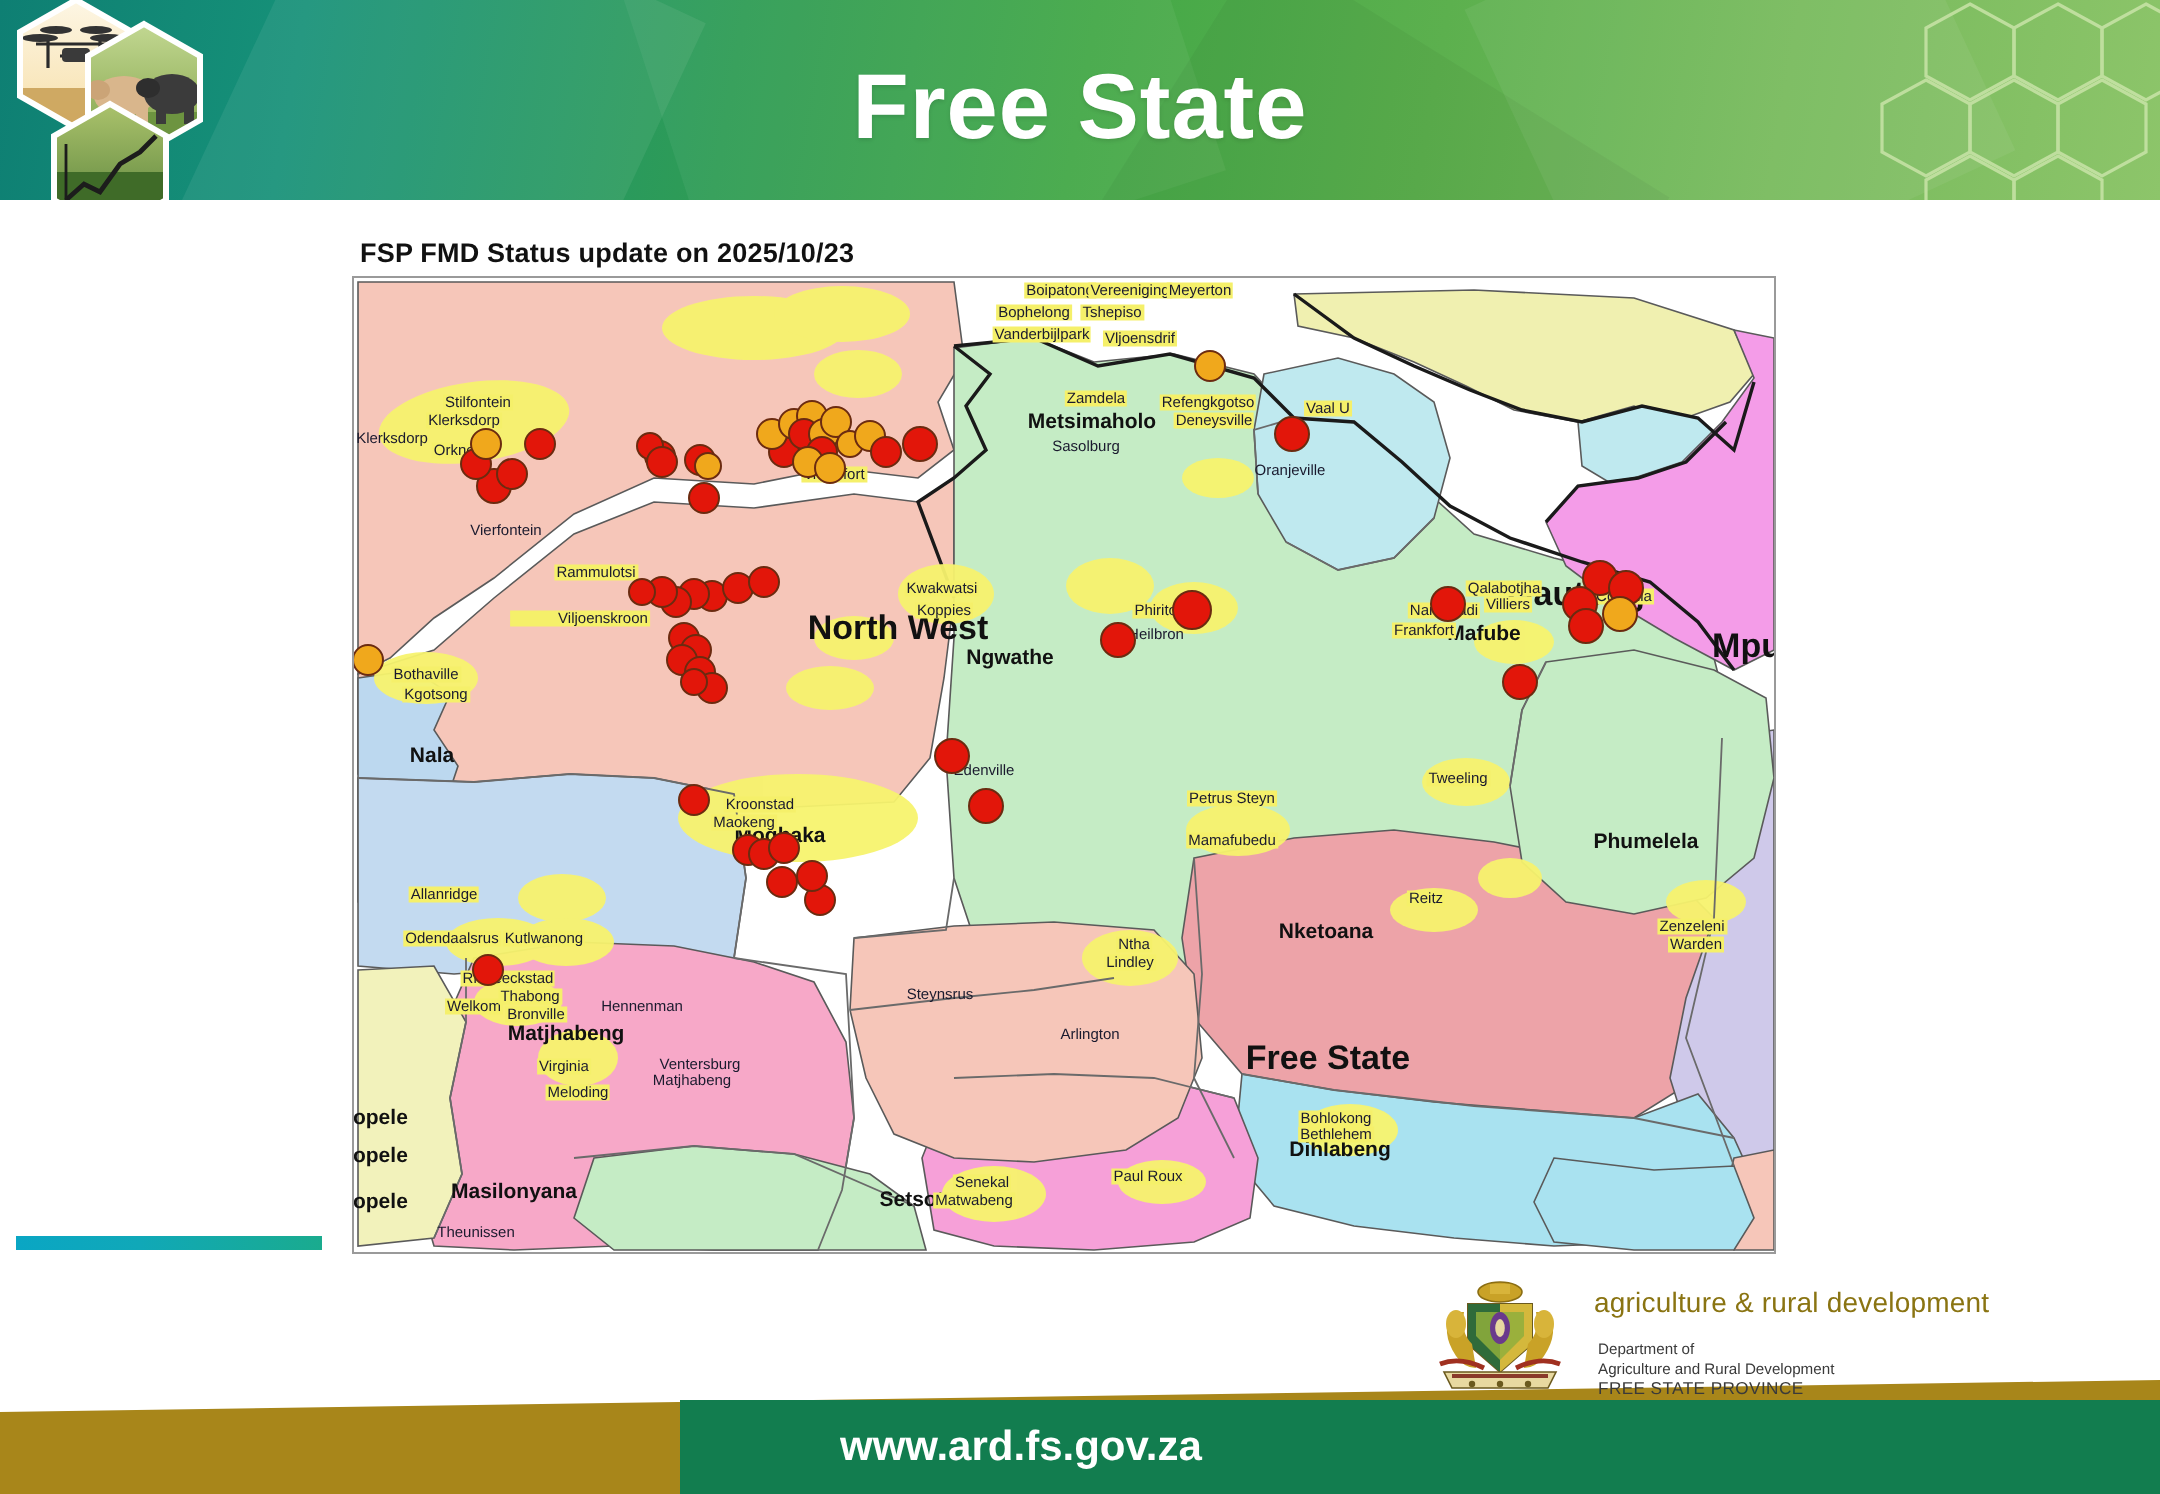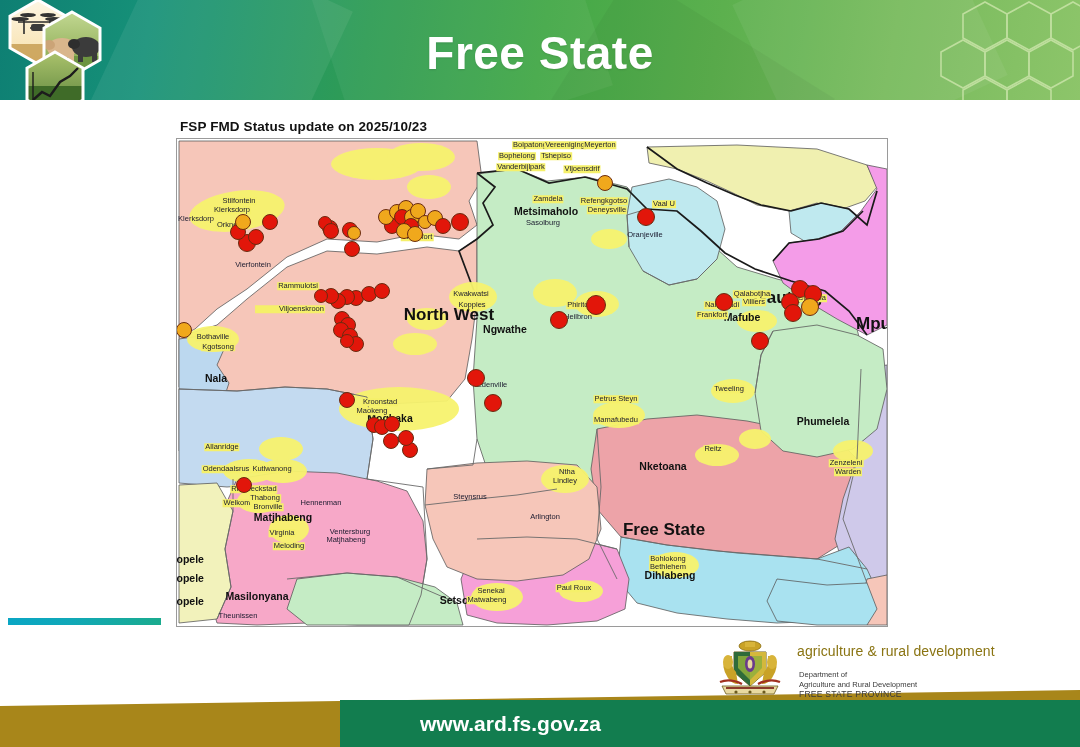--- a/index.html
+++ b/index.html
@@ -347,21 +347,21 @@
       <div class="mlabel muni" style="left: 493px; top: 436px; transform: translate(-50%, -50%);">Dihlabeng</div>
       <div class="mlabel muni" style="left: 282px; top: 461px; transform: translate(-50%, -50%);">Setsoto</div>
     </div>
   <div id="town-layer">
       <div class="mlabel town-hl" style="left: 353px; top: 6px; transform: translate(-50%, -50%);">Boipatong</div>
       <div class="mlabel town-hl" style="left: 388px; top: 6px; transform: translate(-50%, -50%);">Vereeniging</div>
       <div class="mlabel town-hl" style="left: 423px; top: 6px; transform: translate(-50%, -50%);">Meyerton</div>
       <div class="mlabel town-hl" style="left: 340px; top: 17px; transform: translate(-50%, -50%);">Bophelong</div>
       <div class="mlabel town-hl" style="left: 379px; top: 17px; transform: translate(-50%, -50%);">Tshepiso</div>
       <div class="mlabel town-hl" style="left: 344px; top: 28px; transform: translate(-50%, -50%);">Vanderbijlpark</div>
-      <div class="mlabel town-hl" style="left: 393px; top: 30px; transform: translate(-50%, -50%); margin-left: 12px;">Vljoensdrif</div>
+      <div class="mlabel town-hl" style="left: 393px; top: 30px; transform: translate(-50%, -50%);">Vljoensdrif</div>
       <div class="mlabel town" style="left: 366px; top: 48px; transform: translate(-50%, -50%); margin-top: 36px;">Sasolburg</div>
       <div class="mlabel town-hl" style="left: 371px; top: 60px; transform: translate(-50%, -50%);">Zamdela</div>
       <div class="mlabel town-hl" style="left: 427px; top: 62px; transform: translate(-50%, -50%);">Refengkgotso</div>
       <div class="mlabel town-hl" style="left: 430px; top: 71px; transform: translate(-50%, -50%);">Deneysville</div>
       <div class="mlabel town" style="left: 468px; top: 96px; transform: translate(-50%, -50%);">Oranjeville</div>
       <div class="mlabel town-hl" style="left: 62px; top: 62px; transform: translate(-50%, -50%);">Stilfontein</div>
       <div class="mlabel town-hl" style="left: 55px; top: 71px; transform: translate(-50%, -50%);">Klerksdorp</div>
       <div class="mlabel town" style="left: 19px; top: 80px; transform: translate(-50%, -50%);">Klerksdorp</div>
       <div class="mlabel town-hl" style="left: 52px; top: 86px; transform: translate(-50%, -50%);">Orkney</div>
       <div class="mlabel town" style="left: 76px; top: 126px; transform: translate(-50%, -50%);">Vierfontein</div>

